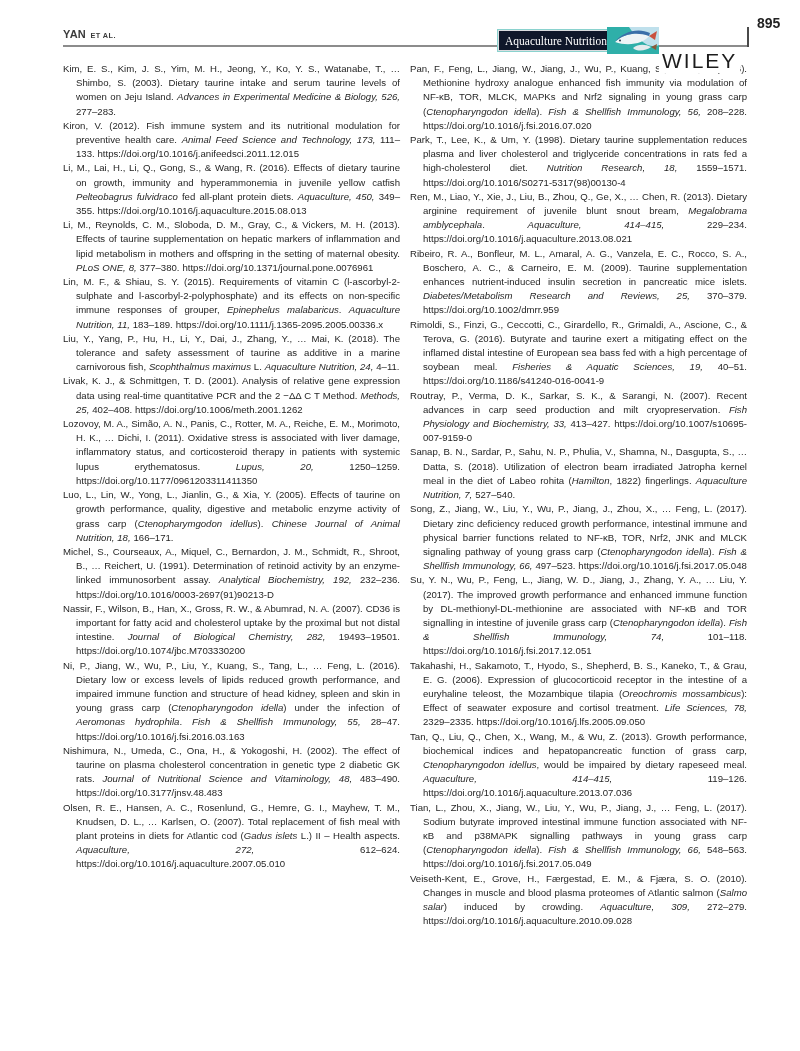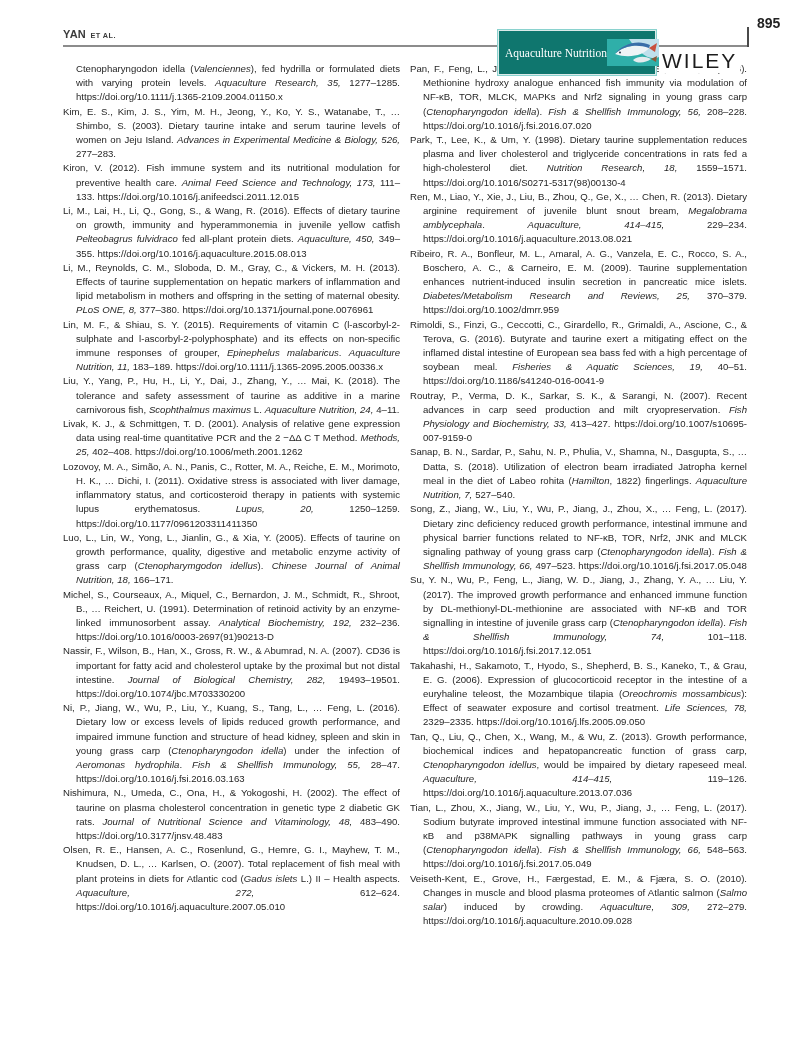--- a/index.html
+++ b/index.html
@@ -6,22 +6,22 @@
   .page {
     position:relative; width:800px; height:1051px; background:#ffffff;
     font-family:"Liberation Sans", sans-serif; color:#262626; overflow:hidden;
   }
   
   .runhead { position:absolute; left:63px; top:24px; font-weight:bold; color:#3b3b3b; white-space:nowrap; }
   .runhead-name { font-size:11px; letter-spacing:0.3px; }
   .runhead-etal { font-size:7.3px; letter-spacing:0.4px; }
   .header-rule { position:absolute; left:63px; top:45px; width:684px; height:2px; background:#8c8c8c; }
   .badge {
-    position:absolute; left:497px; top:29px; width:160px; height:47px;
-    background:#0f766e; border:1px solid #8ad2ce; box-sizing:border-box;
+    position:absolute; left:497px; top:29px; width:160px; height:23px;
+    background:#0f172a; border:1px solid #8ad2ce; box-sizing:border-box;
     box-shadow: inset 0 0 0 1px rgba(255,255,255,0.85);
     display:flex; align-items:center; z-index:2;
   }
   .badge-label {
     flex:1; color:#ffffff; font-family:"Liberation Serif", serif;
     font-size:11.5px; padding-left:7px; white-space:nowrap;
   }
   .badge-art { width:52px; height:27px; margin-right:1px; flex:0 0 auto; }
   .wiley {
     position:absolute; left:659px; top:32px; z-index:2;
@@ -70,21 +70,20 @@
     </svg>
   </div>
 
   <div class="wiley">WILEY</div>
 
   <div class="pageno-bar"></div>
   <div class="pageno">895</div>
 
   <div class="columns">
     <div class="col">
-        <p class="ref cont"><span>Ctenopharyngodon idella (</span><i>Valenciennes</i><span>), fed hydrilla or formulated diets with varying protein levels. </span><i>Aquaculture Research, 35,</i><span> 1277–1285. https://doi.org/10.1111/j.1365-2109.2004.01150.x</span></p>
         <p class="ref"><span>Kim, E. S., Kim, J. S., Yim, M. H., Jeong, Y., Ko, Y. S., Watanabe, T., … Shimbo, S. (2003). Dietary taurine intake and serum taurine levels of women on Jeju Island. </span><i>Advances in Experimental Medicine &amp; Biology, 526,</i><span> 277–283.</span></p>
         <p class="ref"><span>Kiron, V. (2012). Fish immune system and its nutritional modulation for preventive health care. </span><i>Animal Feed Science and Technology, 173,</i><span> 111–133. https://doi.org/10.1016/j.anifeedsci.2011.12.015</span></p>
         <p class="ref"><span>Li, M., Lai, H., Li, Q., Gong, S., &amp; Wang, R. (2016). Effects of dietary taurine on growth, immunity and hyperammonemia in juvenile yellow catfish </span><i>Pelteobagrus fulvidraco</i><span> fed all-plant protein diets. </span><i>Aquaculture, 450,</i><span> 349–355. https://doi.org/10.1016/j.aquaculture.2015.08.013</span></p>
         <p class="ref"><span>Li, M., Reynolds, C. M., Sloboda, D. M., Gray, C., &amp; Vickers, M. H. (2013). Effects of taurine supplementation on hepatic markers of inflammation and lipid metabolism in mothers and offspring in the setting of maternal obesity. </span><i>PLoS ONE, 8,</i><span> 377–380. https://doi.org/10.1371/journal.pone.0076961</span></p>
         <p class="ref"><span>Lin, M. F., &amp; Shiau, S. Y. (2015). Requirements of vitamin C (l-ascorbyl-2-sulphate and l-ascorbyl-2-polyphosphate) and its effects on non-specific immune responses of grouper, </span><i>Epinephelus malabaricus</i><span>. </span><i>Aquaculture Nutrition, 11,</i><span> 183–189. https://doi.org/10.1111/j.1365-2095.2005.00336.x</span></p>
         <p class="ref"><span>Liu, Y., Yang, P., Hu, H., Li, Y., Dai, J., Zhang, Y., … Mai, K. (2018). The tolerance and safety assessment of taurine as additive in a marine carnivorous fish, </span><i>Scophthalmus maximus</i><span> L. </span><i>Aquaculture Nutrition, 24,</i><span> 4–11.</span></p>
         <p class="ref"><span>Livak, K. J., &amp; Schmittgen, T. D. (2001). Analysis of relative gene expression data using real-time quantitative PCR and the 2 −ΔΔ C T Method. </span><i>Methods, 25,</i><span> 402–408. https://doi.org/10.1006/meth.2001.1262</span></p>
         <p class="ref"><span>Lozovoy, M. A., Simão, A. N., Panis, C., Rotter, M. A., Reiche, E. M., Morimoto, H. K., … Dichi, I. (2011). Oxidative stress is associated with liver damage, inflammatory status, and corticosteroid therapy in patients with systemic lupus erythematosus. </span><i>Lupus, 20,</i><span> 1250–1259. https://doi.org/10.1177/0961203311411350</span></p>
         <p class="ref"><span>Luo, L., Lin, W., Yong, L., Jianlin, G., &amp; Xia, Y. (2005). Effects of taurine on growth performance, quality, digestive and metabolic enzyme activity of grass carp (</span><i>Ctenopharymgodon idellus</i><span>). </span><i>Chinese Journal of Animal Nutrition, 18,</i><span> 166–171.</span></p>
         <p class="ref"><span>Michel, S., Courseaux, A., Miquel, C., Bernardon, J. M., Schmidt, R., Shroot, B., … Reichert, U. (1991). Determination of retinoid activity by an enzyme-linked immunosorbent assay. </span><i>Analytical Biochemistry, 192,</i><span> 232–236. https://doi.org/10.1016/0003-2697(91)90213-D</span></p>

